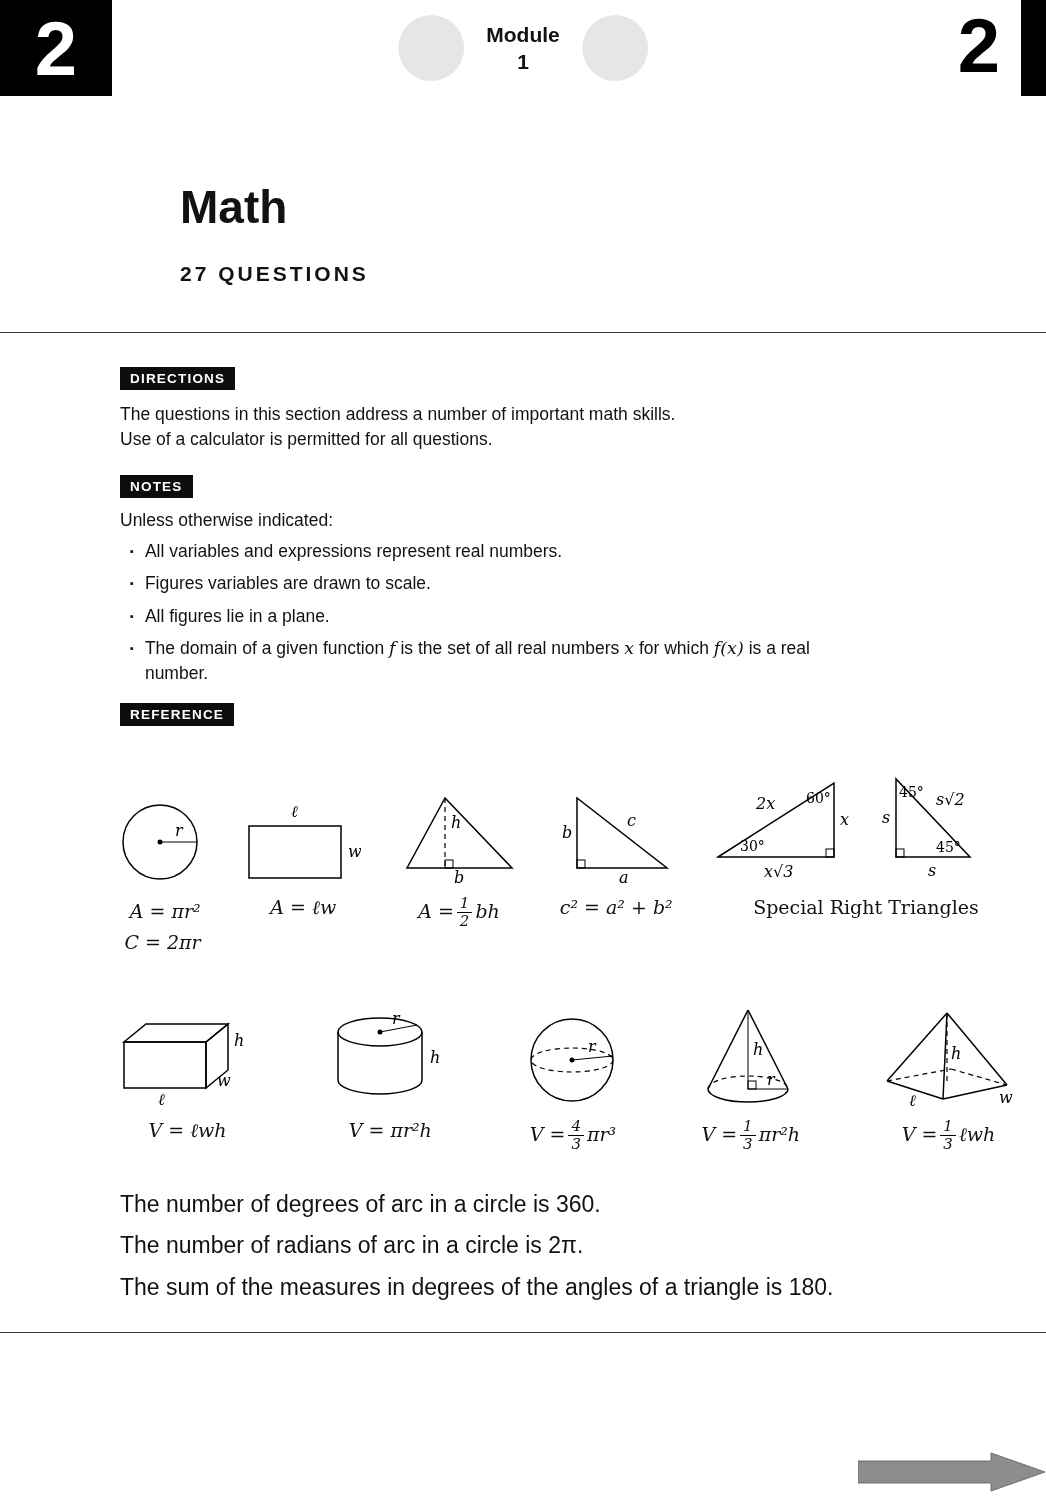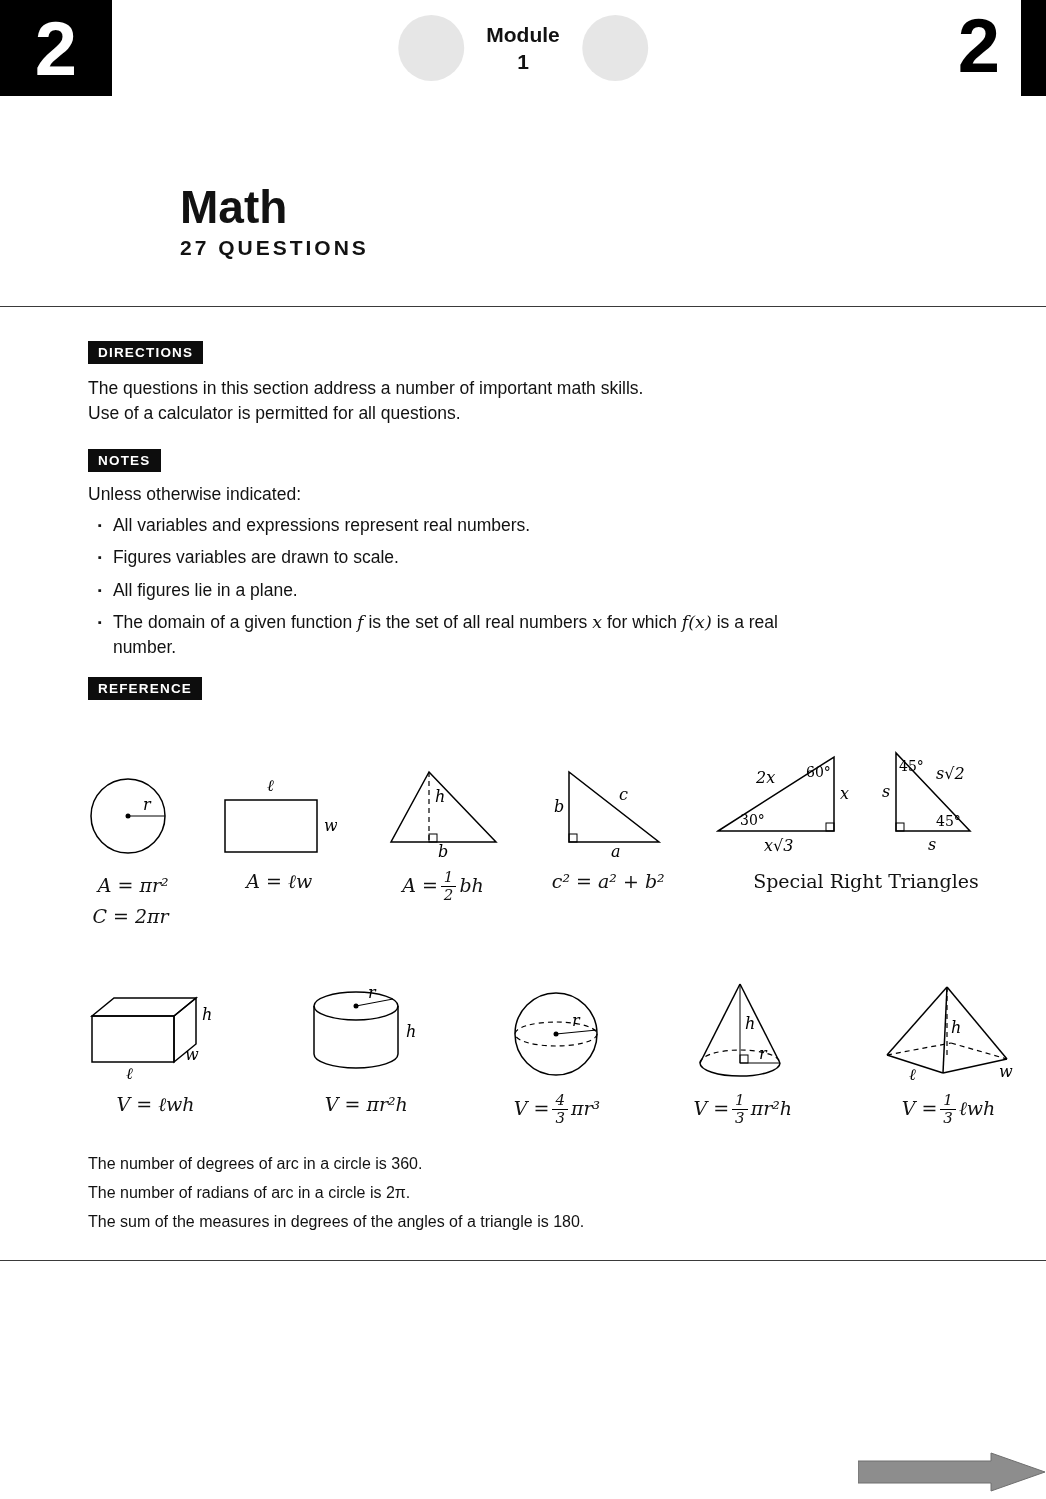--- a/index.html
+++ b/index.html
@@ -12,28 +12,28 @@
   .h-right-bar{position:absolute;right:0;top:0;width:25px;height:96px;background:#000;}
   .h-right-num{position:absolute;right:46px;top:0;height:96px;line-height:92px;font-size:76px;font-weight:700;color:#000;}
   .h-center{position:absolute;left:50%;top:0;transform:translateX(-50%);height:96px;display:flex;align-items:center;gap:22px;}
   .h-circle{width:66px;height:66px;border-radius:50%;background:#e6e6e6;}
   .h-module{text-align:center;font-weight:700;line-height:1.3;}
   .m-label,.m-num{font-size:21px;}
 
   
   .titleblock{padding:84px 0 0 180px;}
   .page-title{margin:0;font-size:46px;font-weight:700;}
-  .page-sub{margin-top:2px;font-size:21px;font-weight:700;letter-spacing:3px;}
+  .page-sub{margin-top:28px;font-size:21px;font-weight:700;letter-spacing:3px;}
 
   .rule{border:none;border-top:1.6px solid #3a3a3a;height:0;margin:0;}
   .rule1{margin-top:46px;}
   .rule2{margin-top:24px;}
 
   
-  .main{padding:0 30px 0 88px;}
+  .main{padding:0 30px 0 120px;}
   .badge{display:inline-block;background:#0d0d0d;color:#fff;font-weight:700;font-size:13.5px;
          letter-spacing:1.2px;padding:4px 10px;}
   .badge-directions{margin-top:34px;}
   .badge-notes{margin-top:22px;}
   .badge-reference{margin-top:18px;}
   .para{font-size:17.5px;line-height:1.45;margin:12px 0 0 0;max-width:700px;}
   .intro{font-size:17.5px;margin-top:12px;}
   ul.notes{list-style:none;margin:8px 0 0 10px;padding:0;max-width:690px;}
   ul.notes li{display:flex;gap:11px;font-size:17.5px;line-height:1.4;margin-top:8px;}
   .marker{font-size:11px;line-height:24px;}
@@ -53,21 +53,21 @@
   .frac .den{display:block;padding-top:1px;}
   .caption{font-family:"DejaVu Serif",serif;font-size:19px;}
 
   svg .shape{fill:none;stroke:#000;stroke-width:1.5;}
   svg .thin{stroke-width:1;}
   svg .dashed{fill:none;stroke:#000;stroke-width:1.2;stroke-dasharray:5 4;}
   svg text{fill:#000;}
   .lbl{font-family:"DejaVu Serif",serif;font-style:italic;font-size:16px;}
   .deg{font-family:"DejaVu Serif",serif;font-size:14px;font-style:normal;}
 
-  .closing{margin-top:24px;font-size:16px;line-height:1.8;}
+  .closing{margin-top:32px;font-size:23px;line-height:1.8;}
 
   .next-arrow{position:absolute;right:0;top:1452px;cursor:pointer;}
 </style>
 </head>
 <body>
 
 <div class="page">
 
   <header class="header">
     <div class="h-left">2</div>

